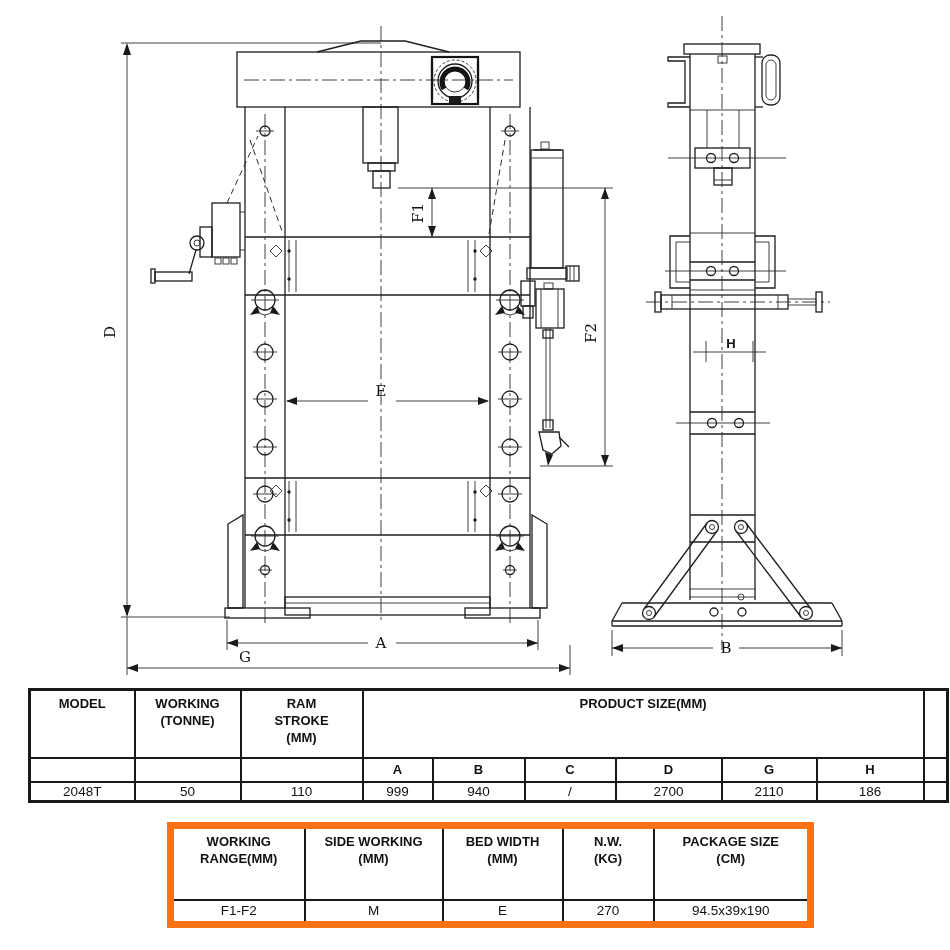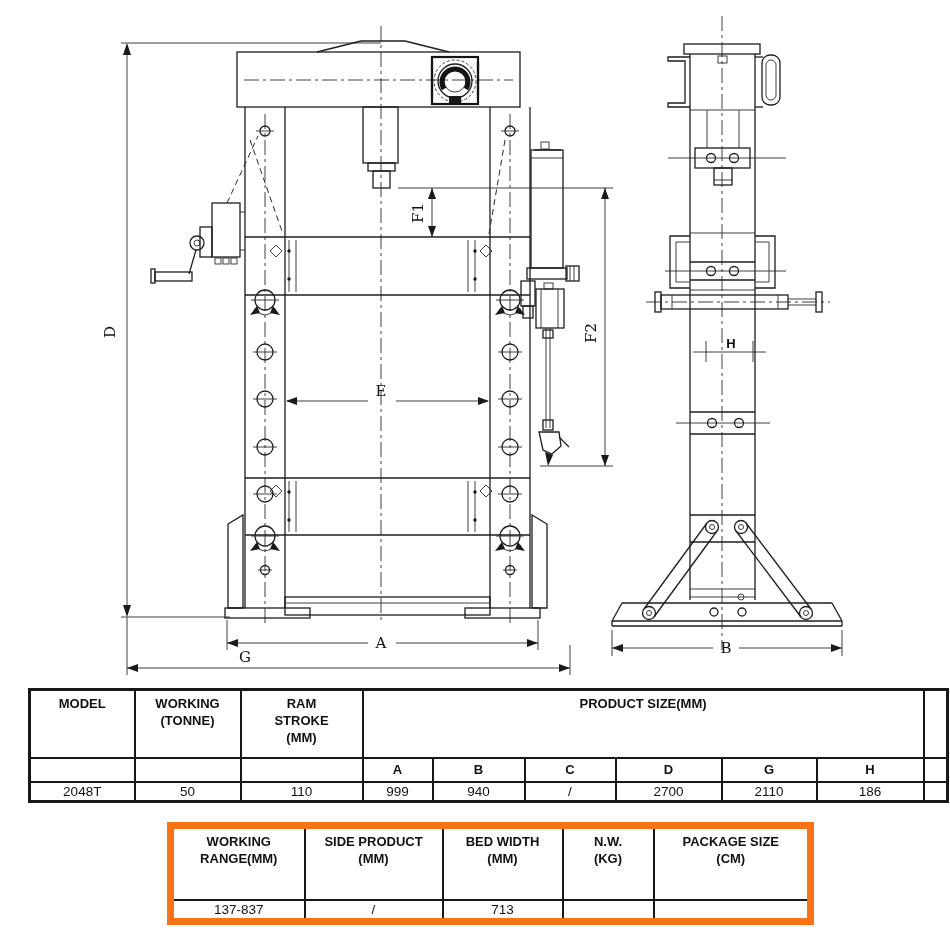--- a/index.html
+++ b/index.html
@@ -456,32 +456,32 @@
     <col style="width:134px">
         <col style="width:138px">
         <col style="width:120px">
     <col style="width:91px">
         <col style="width:157px">
   </colgroup>
   <tbody>
         <tr class="r-head2">
     <th>WORKING
 RANGE(MM)</th>
-    <th>SIDE PRODUCT
+    <th>SIDE WORKING
 (MM)</th>
     <th>BED WIDTH
 (MM)</th>
     <th>N.W.
 (KG)</th>
     <th>PACKAGE SIZE
 (CM)</th>
   </tr>
-  <tr class="r-data3">
-    <td>137-837</td>
-    <td>/</td>
-    <td>713</td>
-    <td></td>
-    <td></td>
+  <tr class="r-data2">
+    <td>F1-F2</td>
+    <td>M</td>
+    <td>E</td>
+    <td>270</td>
+    <td>94.5x39x190</td>
   </tr>
 </tbody>
     </table>
 
 </div>
 
 </body></html>

